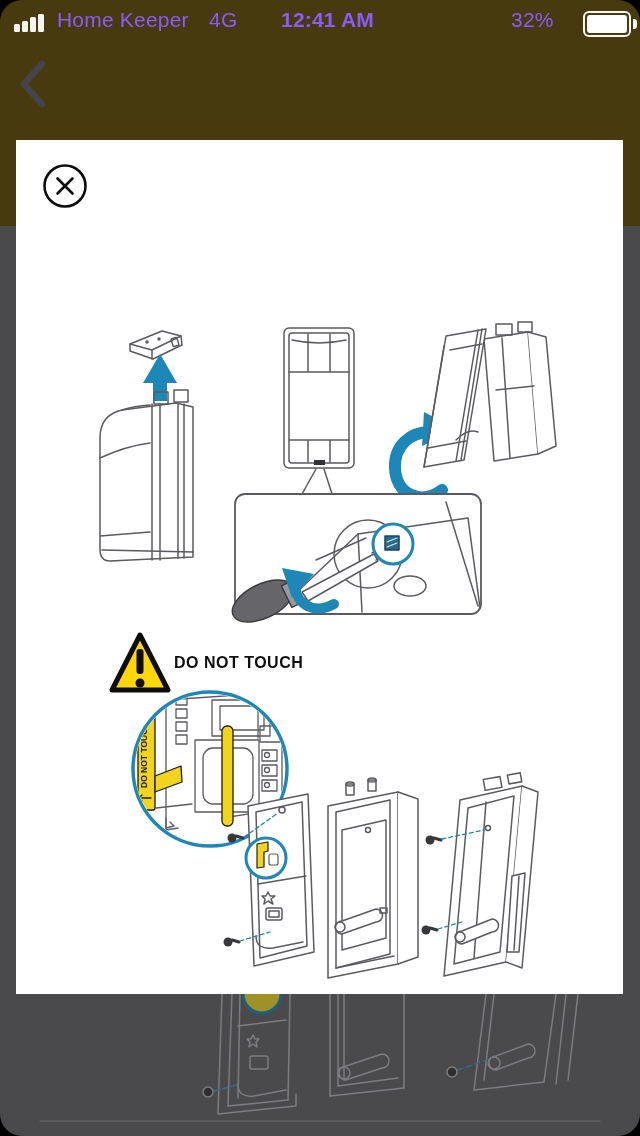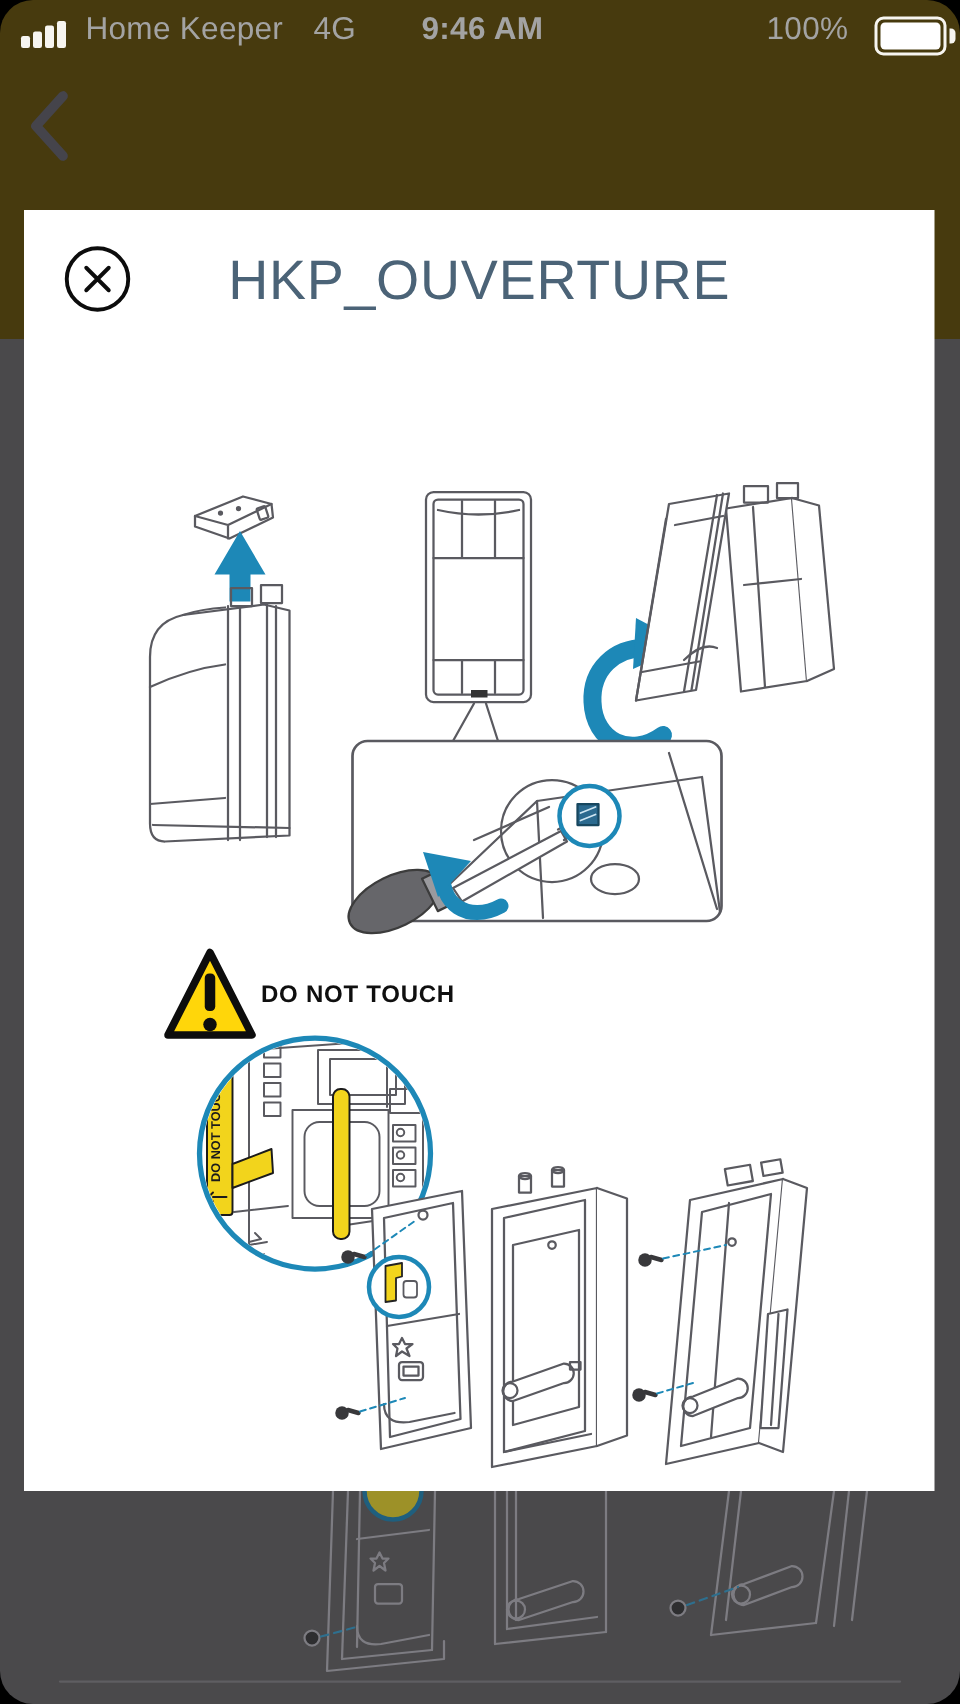--- a/index.html
+++ b/index.html
@@ -3,21 +3,21 @@
 <meta charset="utf-8">
 <style>
   html,body{margin:0;padding:0;background:#000;}
   body{font-family:"Liberation Sans", sans-serif; -webkit-font-smoothing:antialiased;}
   .screen{position:relative;width:640px;height:1136px;background:#000;border-radius:22px;overflow:hidden;margin:0 auto;}
   
   .backdrop-bg{position:absolute;left:0;top:226px;right:0;bottom:0;background:#4A494B;z-index:1;}
   .backdrop-art{position:absolute;left:0;top:0;width:640px;height:1136px;z-index:2;pointer-events:none;}
   
   .olive-band{position:absolute;left:0;top:0;width:640px;height:226px;background:#473A0E;z-index:3;}
-  .status-bar{position:absolute;left:0;top:0;width:640px;height:44px;color:#a3a3a3;z-index:4;text-align:right;}
+  .status-bar{position:absolute;left:0;top:0;width:640px;height:44px;color:#8b5cf6;z-index:4;text-align:right;}
   .status-text{position:absolute;top:8px;font-size:21px;letter-spacing:.2px;}
   .carrier{left:57px;}
   .network{left:209px;}
   .time{left:281px;font-weight:bold;}
   .batt-pct{left:511px;}
   .sig{position:absolute;left:14px;top:14px;width:36px;height:20px;}
   .sig i{position:absolute;bottom:2px;width:6px;background:#F7F5F0;border-radius:1.5px;}
   .sig i:nth-child(1){left:0;height:8px;}
   .sig i:nth-child(2){left:8px;height:11px;}
   .sig i:nth-child(3){left:16px;height:15px;}
@@ -85,42 +85,41 @@
 
   <div class="status-bar">
     <div class="sig">
         <i></i>
         <i></i>
         <i></i>
         <i></i>
       </div>
     <span class="status-text carrier">Home Keeper</span>
     <span class="status-text network">4G</span>
-    <span class="status-text time">9:46 AM</span>
-    <span class="status-text batt-pct">100%</span>
+    <span class="status-text time">12:41 AM</span>
+    <span class="status-text batt-pct">32%</span>
     <div class="battery">
         <div class="fill"></div>
         <div class="tip"></div>
       </div>
   </div>
 
   <button class="back-btn">
     <svg width="34" height="52" viewBox="0 0 34 52">
       <polyline points="26,6 8,26 26,46" fill="none" stroke="#45444B" stroke-width="6.5" stroke-linecap="round" stroke-linejoin="round"></polyline>
     </svg>
   </button>
 
   <div class="modal">
     <button class="close-btn">
       <svg width="46" height="46" viewBox="0 0 46 46">
         <circle cx="23" cy="23" r="20.5" fill="none" stroke="#0C0C0C" stroke-width="2.6"></circle>
         <path d="M15.5 15.5 L30.5 30.5 M30.5 15.5 L15.5 30.5" stroke="#0C0C0C" stroke-width="2.6" stroke-linecap="round"></path>
       </svg>
     </button>
-    <div class="modal-title">HKP_OUVERTURE</div>
 
     <svg class="diagram" viewBox="0 0 607 854">
       <g stroke="#5A5A60" stroke-width="1.5" fill="none" stroke-linejoin="round" stroke-linecap="round">
 
         <g>
           <path d="M114 204 L146 191 L165 196 L166 205 L137 219 L114 211 Z" fill="#fff"></path>
           <path d="M136 210 L165 196 M136 210 L136 219 M114 204 L136 210"></path>
           <rect x="156" y="198" width="6" height="8" rx="1" transform="rotate(-18 159 202)"></rect>
           <circle cx="131" cy="202" r="1" fill="#5A5A60"></circle>
             <circle cx="143" cy="199" r="1" fill="#5A5A60"></circle>

